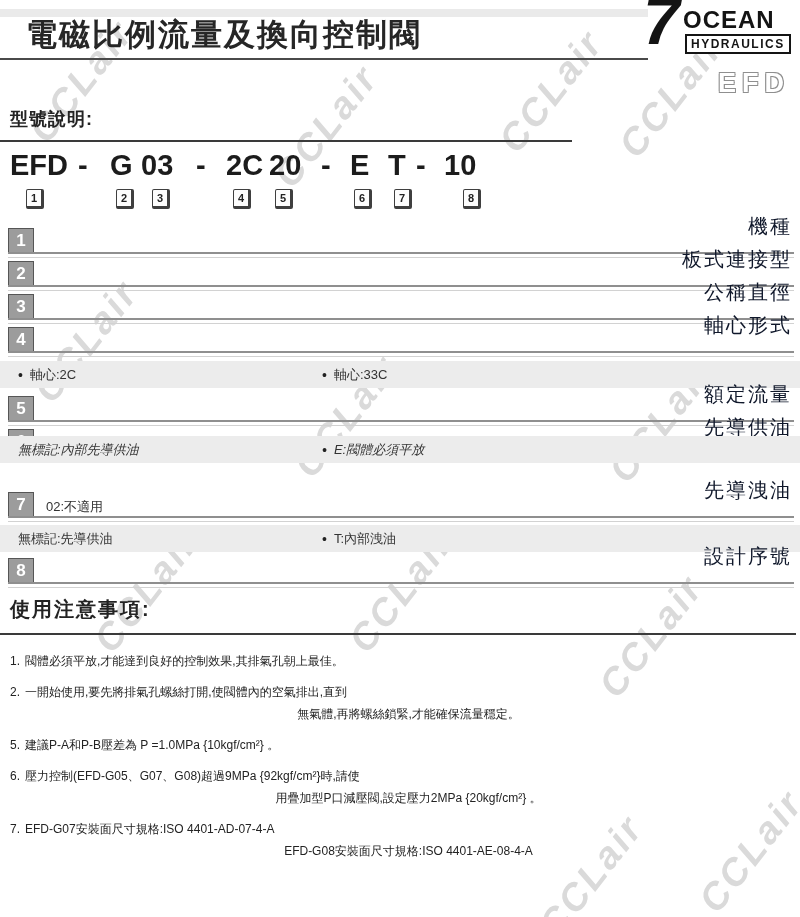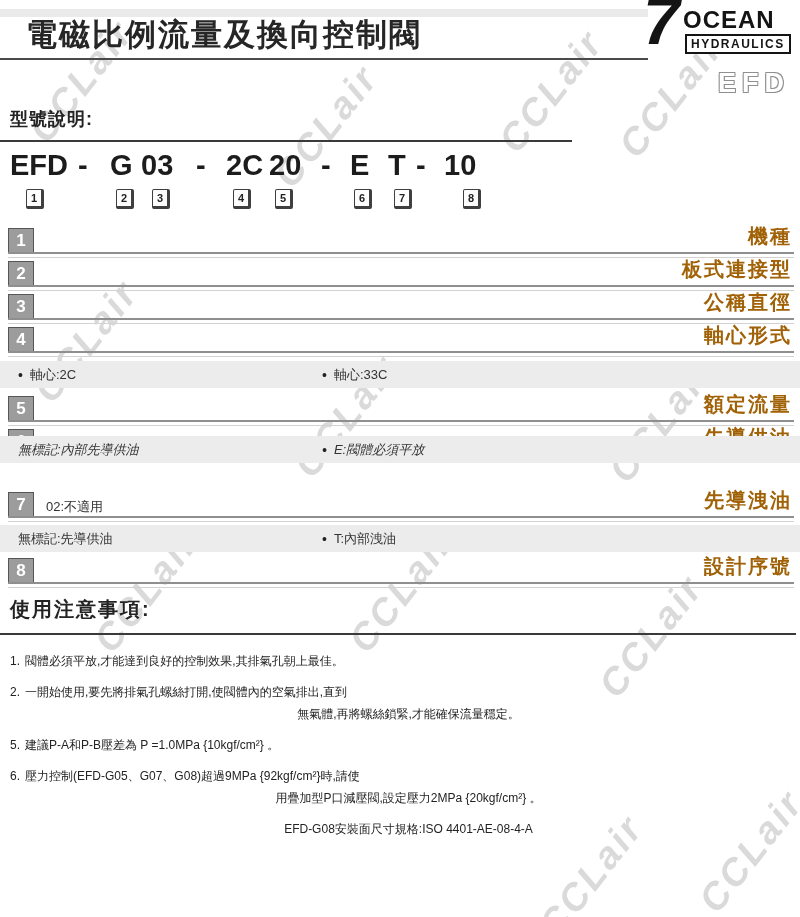--- a/index.html
+++ b/index.html
@@ -44,22 +44,22 @@
              text-align:center; line-height:17px; }
 
   
   .section-row { position:absolute; left:8px; width:786px; height:33px; }
   .section-row::after { content:""; position:absolute; left:0; right:0; bottom:0; height:3px;
                         border-top:2px solid #8f8f8f; border-bottom:1px solid #d2d2d2; }
   .num-box { position:absolute; left:0; top:3px; width:26px; height:26px; background:#9c9c9c;
              border:1px solid #565656; color:#fff; font-size:17px; font-weight:700;
              text-align:center; line-height:24px; }
   .row-note { position:absolute; left:38px; bottom:6px; font-size:13px; color:#333; }
-  .row-label { position:absolute; right:2px; bottom:8px; font-size:20px; font-weight:700;
-               letter-spacing:2px; color:#a16207; }
+  .row-label { position:absolute; right:2px; bottom:18px; font-size:20px; font-weight:400;
+               letter-spacing:2px; color:#0f172a; }
 
   .option-band { position:absolute; left:0; width:800px; height:27px; background:#ececec; }
   .opt { position:absolute; top:0; height:27px; display:flex; align-items:center;
          font-size:13px; color:#333; }
   .opt-1 { left:18px; }
   .opt-2 { left:322px; }
   .opt .bullet { font-size:14px; margin-right:7px; color:#222; }
 
   
   .notes-heading { position:absolute; left:10px; top:596px; font-size:20px; font-weight:800;
@@ -212,18 +212,19 @@
         <div class="note-line cont">無氣體,再將螺絲鎖緊,才能確保流量穩定。</div>
       </div>
       <div class="note">
         <div class="note-line"><span class="note-num">5.</span><span>建議P-A和P-B壓差為 P =1.0MPa {10kgf/cm²} 。</span></div>
       </div>
       <div class="note">
         <div class="note-line"><span class="note-num">6.</span><span>壓力控制(EFD-G05、G07、G08)超過9MPa {92kgf/cm²}時,請使</span></div>
         <div class="note-line cont">用疊加型P口減壓閥,設定壓力2MPa {20kgf/cm²} 。</div>
       </div>
       <div class="note">
+        <div class="note-line"><span class="note-num">7.</span><span>EFD-G07安裝面尺寸規格:ISO 4401-AD-07-4-A</span></div>
         <div class="note-line cont">EFD-G08安裝面尺寸規格:ISO 4401-AE-08-4-A</div>
       </div>
     </div>
 
   </div>
 </div>
 
 </body></html>

